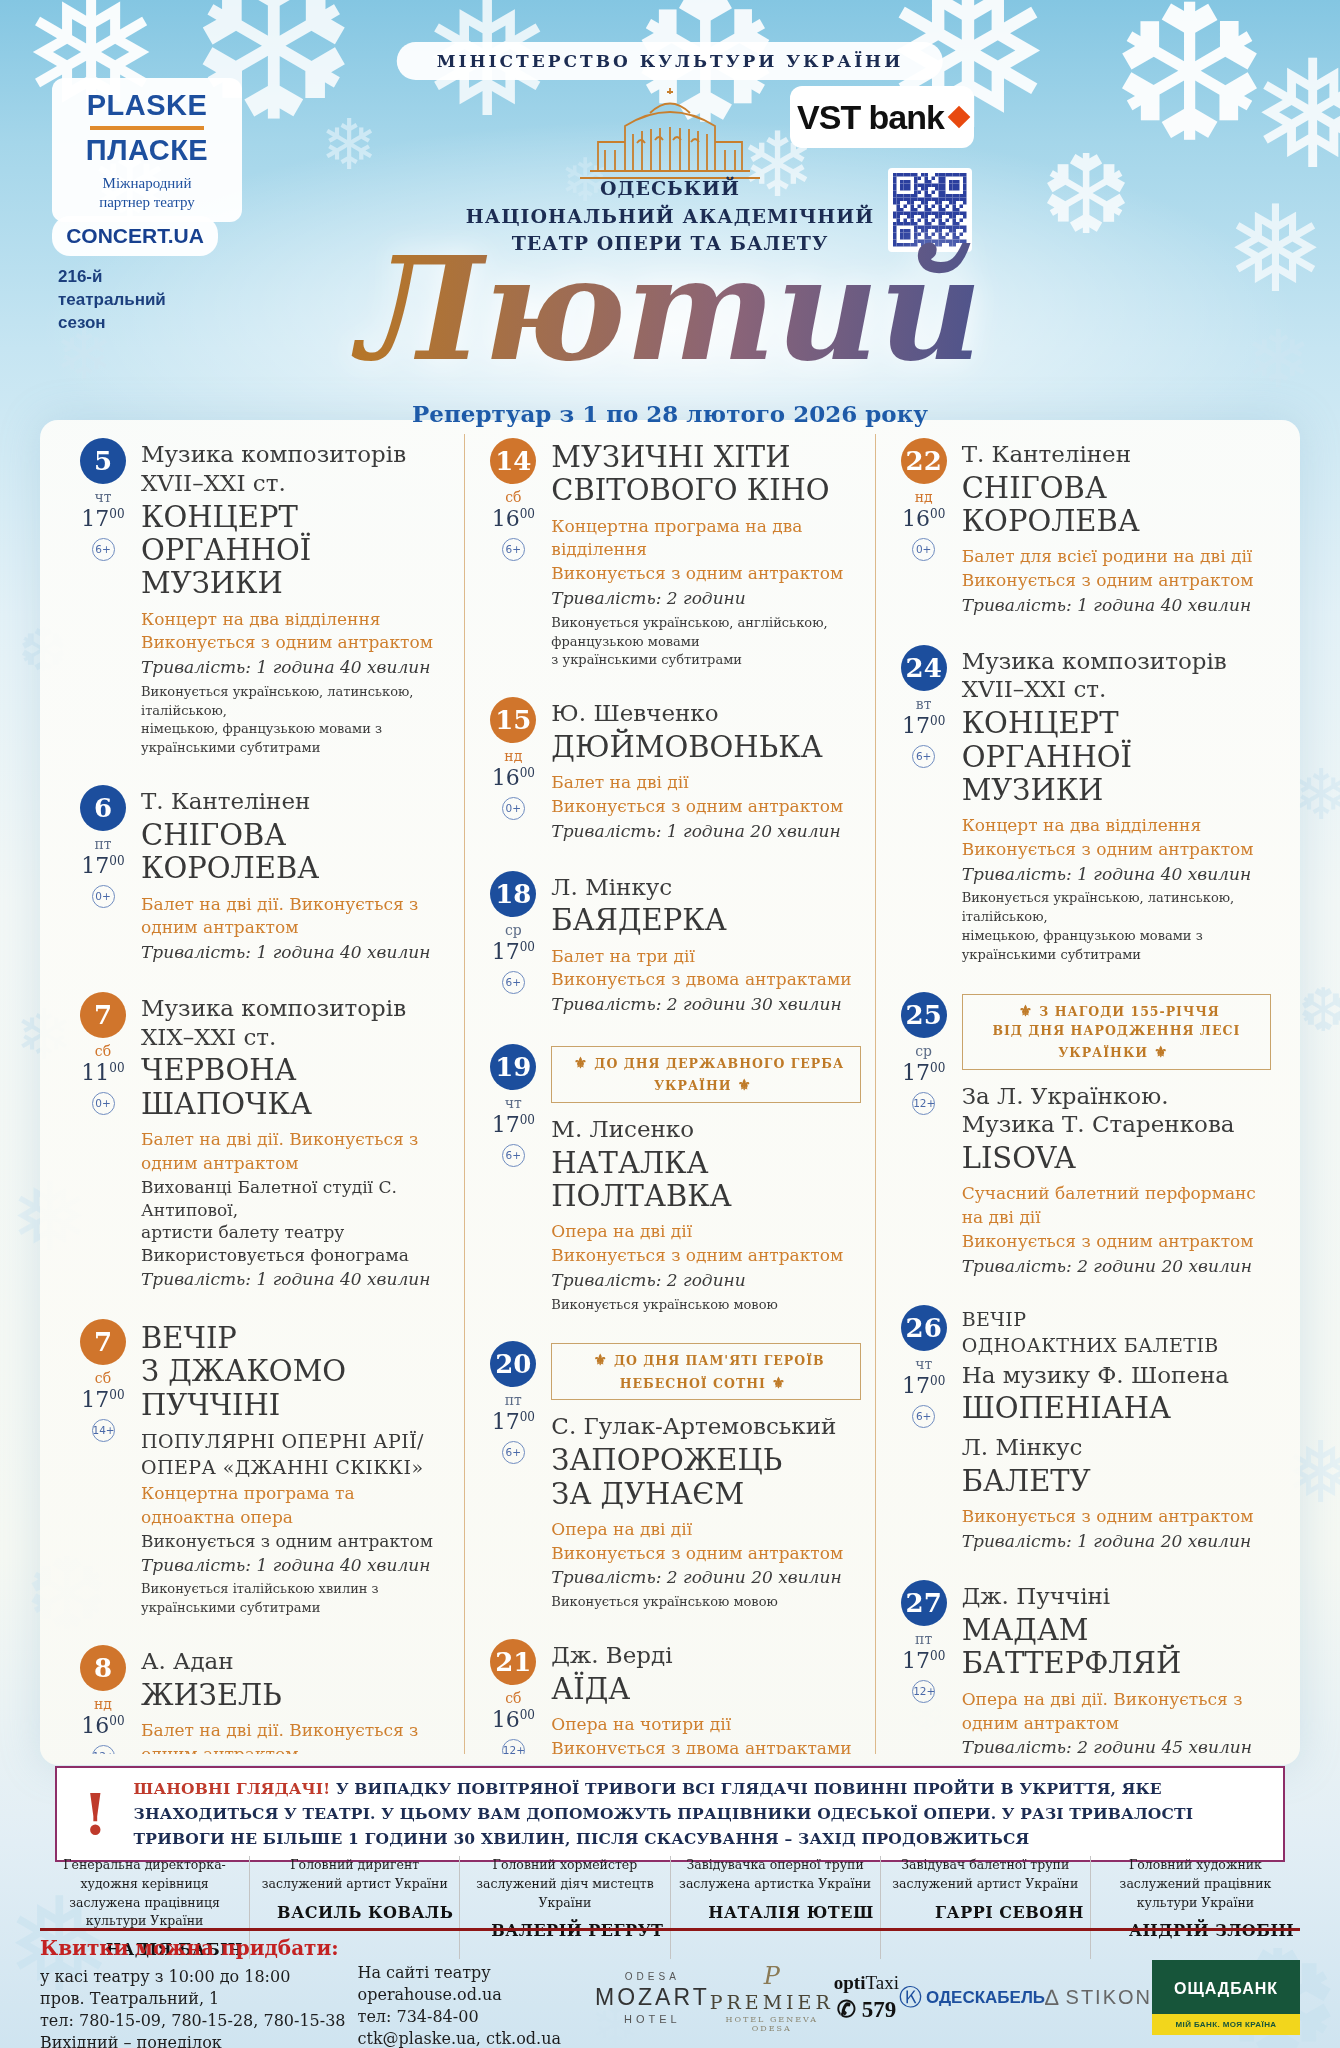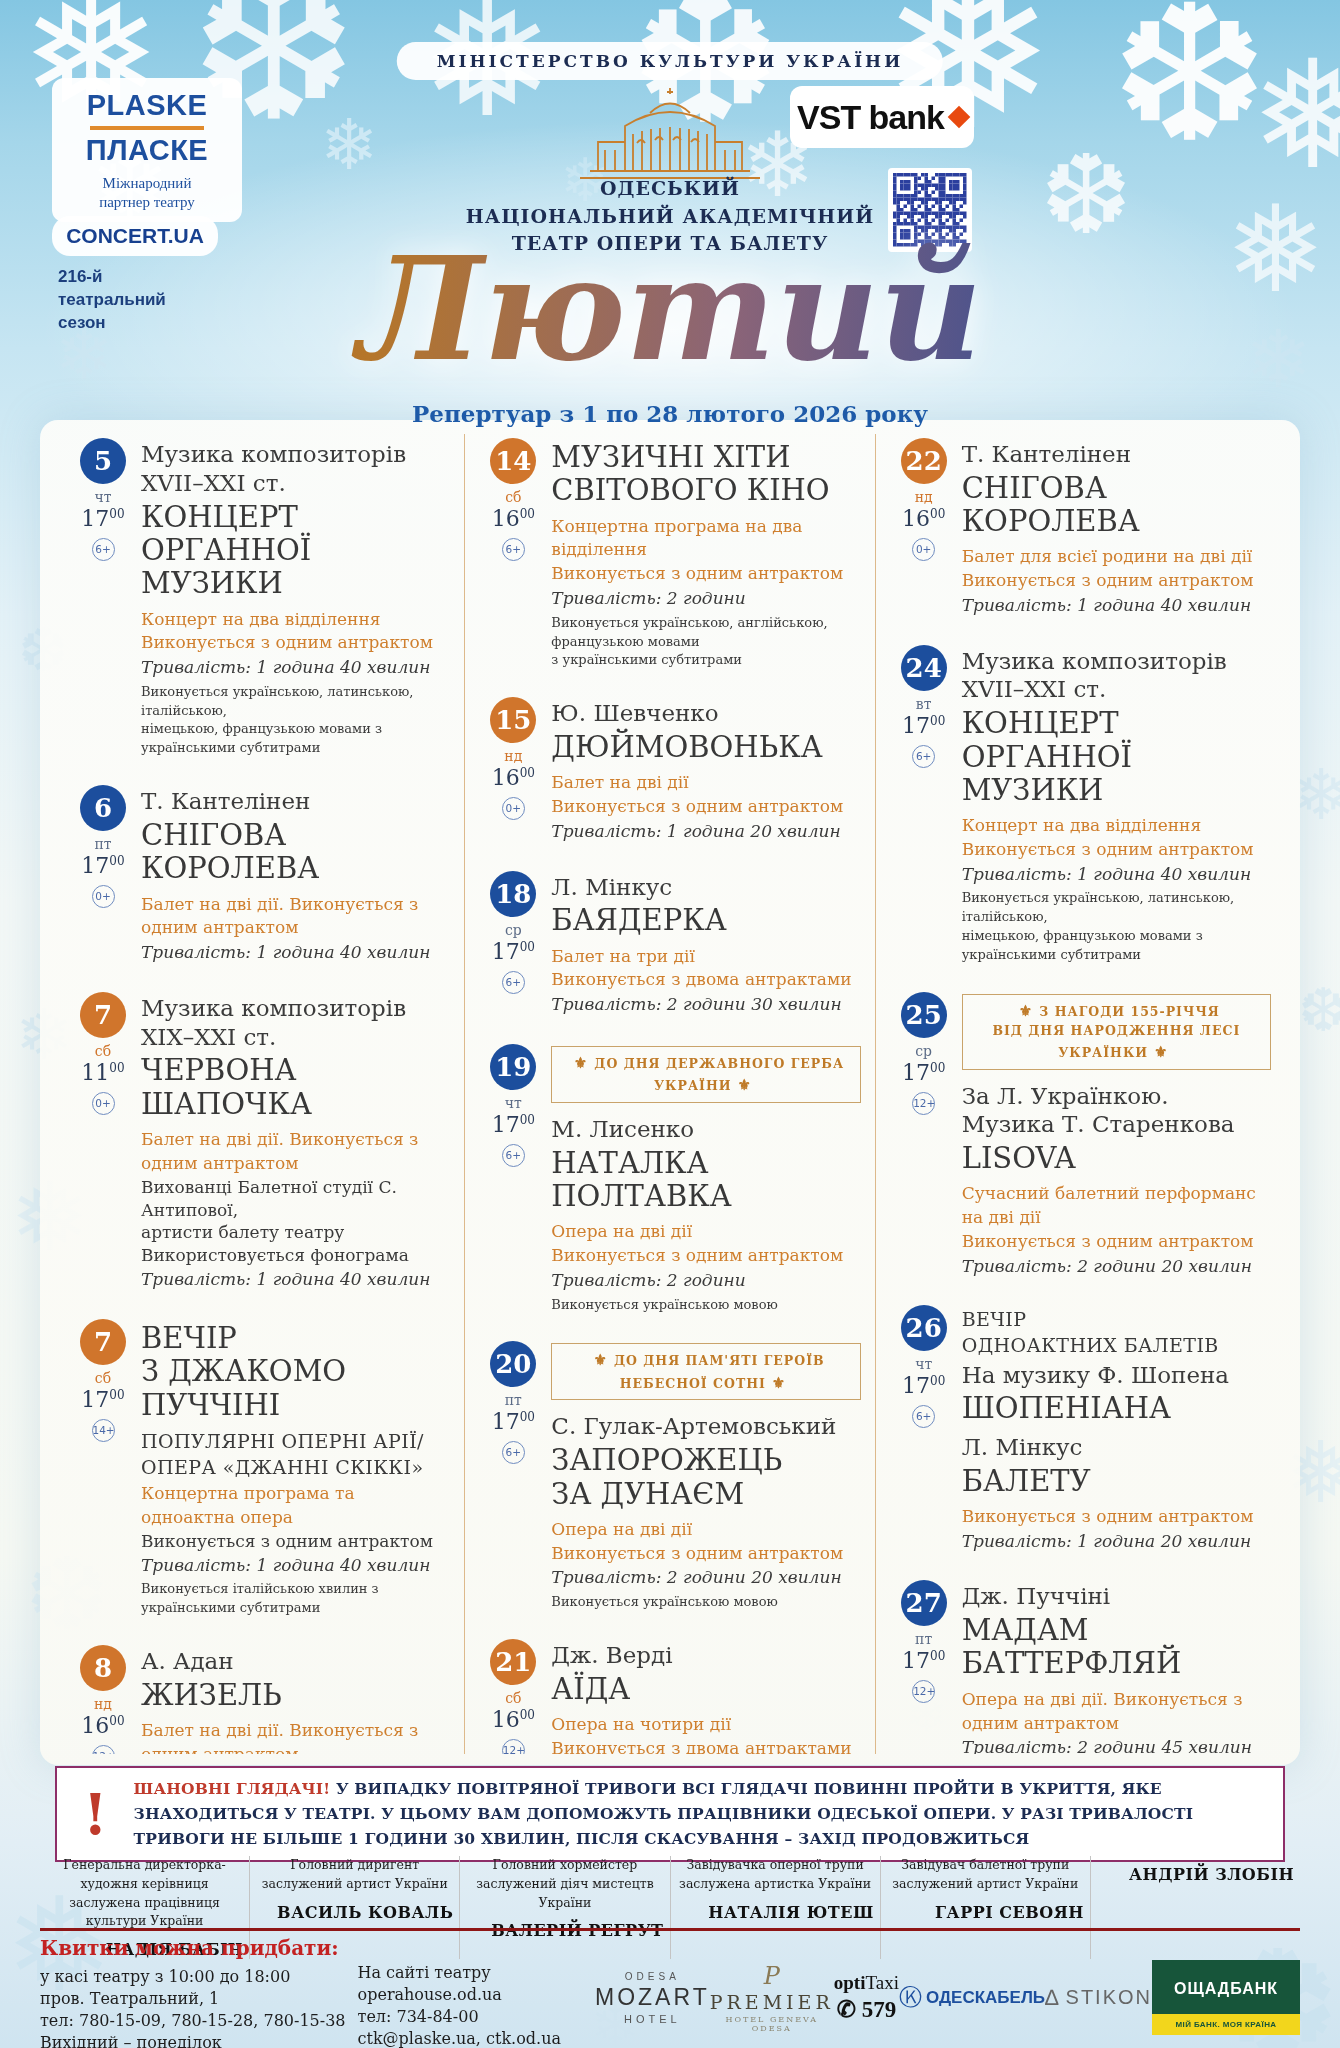--- a/index.html
+++ b/index.html
@@ -717,20 +717,21 @@
       </div>
       <div class="credit">
         <div class="role">Завідувачка оперної трупи<br>заслужена артистка України</div>
         <div class="name">НАТАЛІЯ ЮТЕШ</div>
       </div>
       <div class="credit">
         <div class="role">Завідувач балетної трупи<br>заслужений артист України</div>
         <div class="name">ГАРРІ СЕВОЯН</div>
       </div>
       <div class="credit">
+        <div class="role">Головний художник<br>заслужений працівник культури України</div>
         <div class="name">АНДРІЙ ЗЛОБІН</div>
       </div>
     </div>
   <div class="red-rule"></div>
 
   <div class="tickets">
     <div class="t-left">
       <div class="t-head">Квитки можна придбати:</div>
       <div class="t-lines" id="tbox">у касі театру з 10:00 до 18:00<br>пров. Театральний, 1<br>тел: 780-15-09, 780-15-28, 780-15-38<br>Вихідний – понеділок</div>
     </div>

